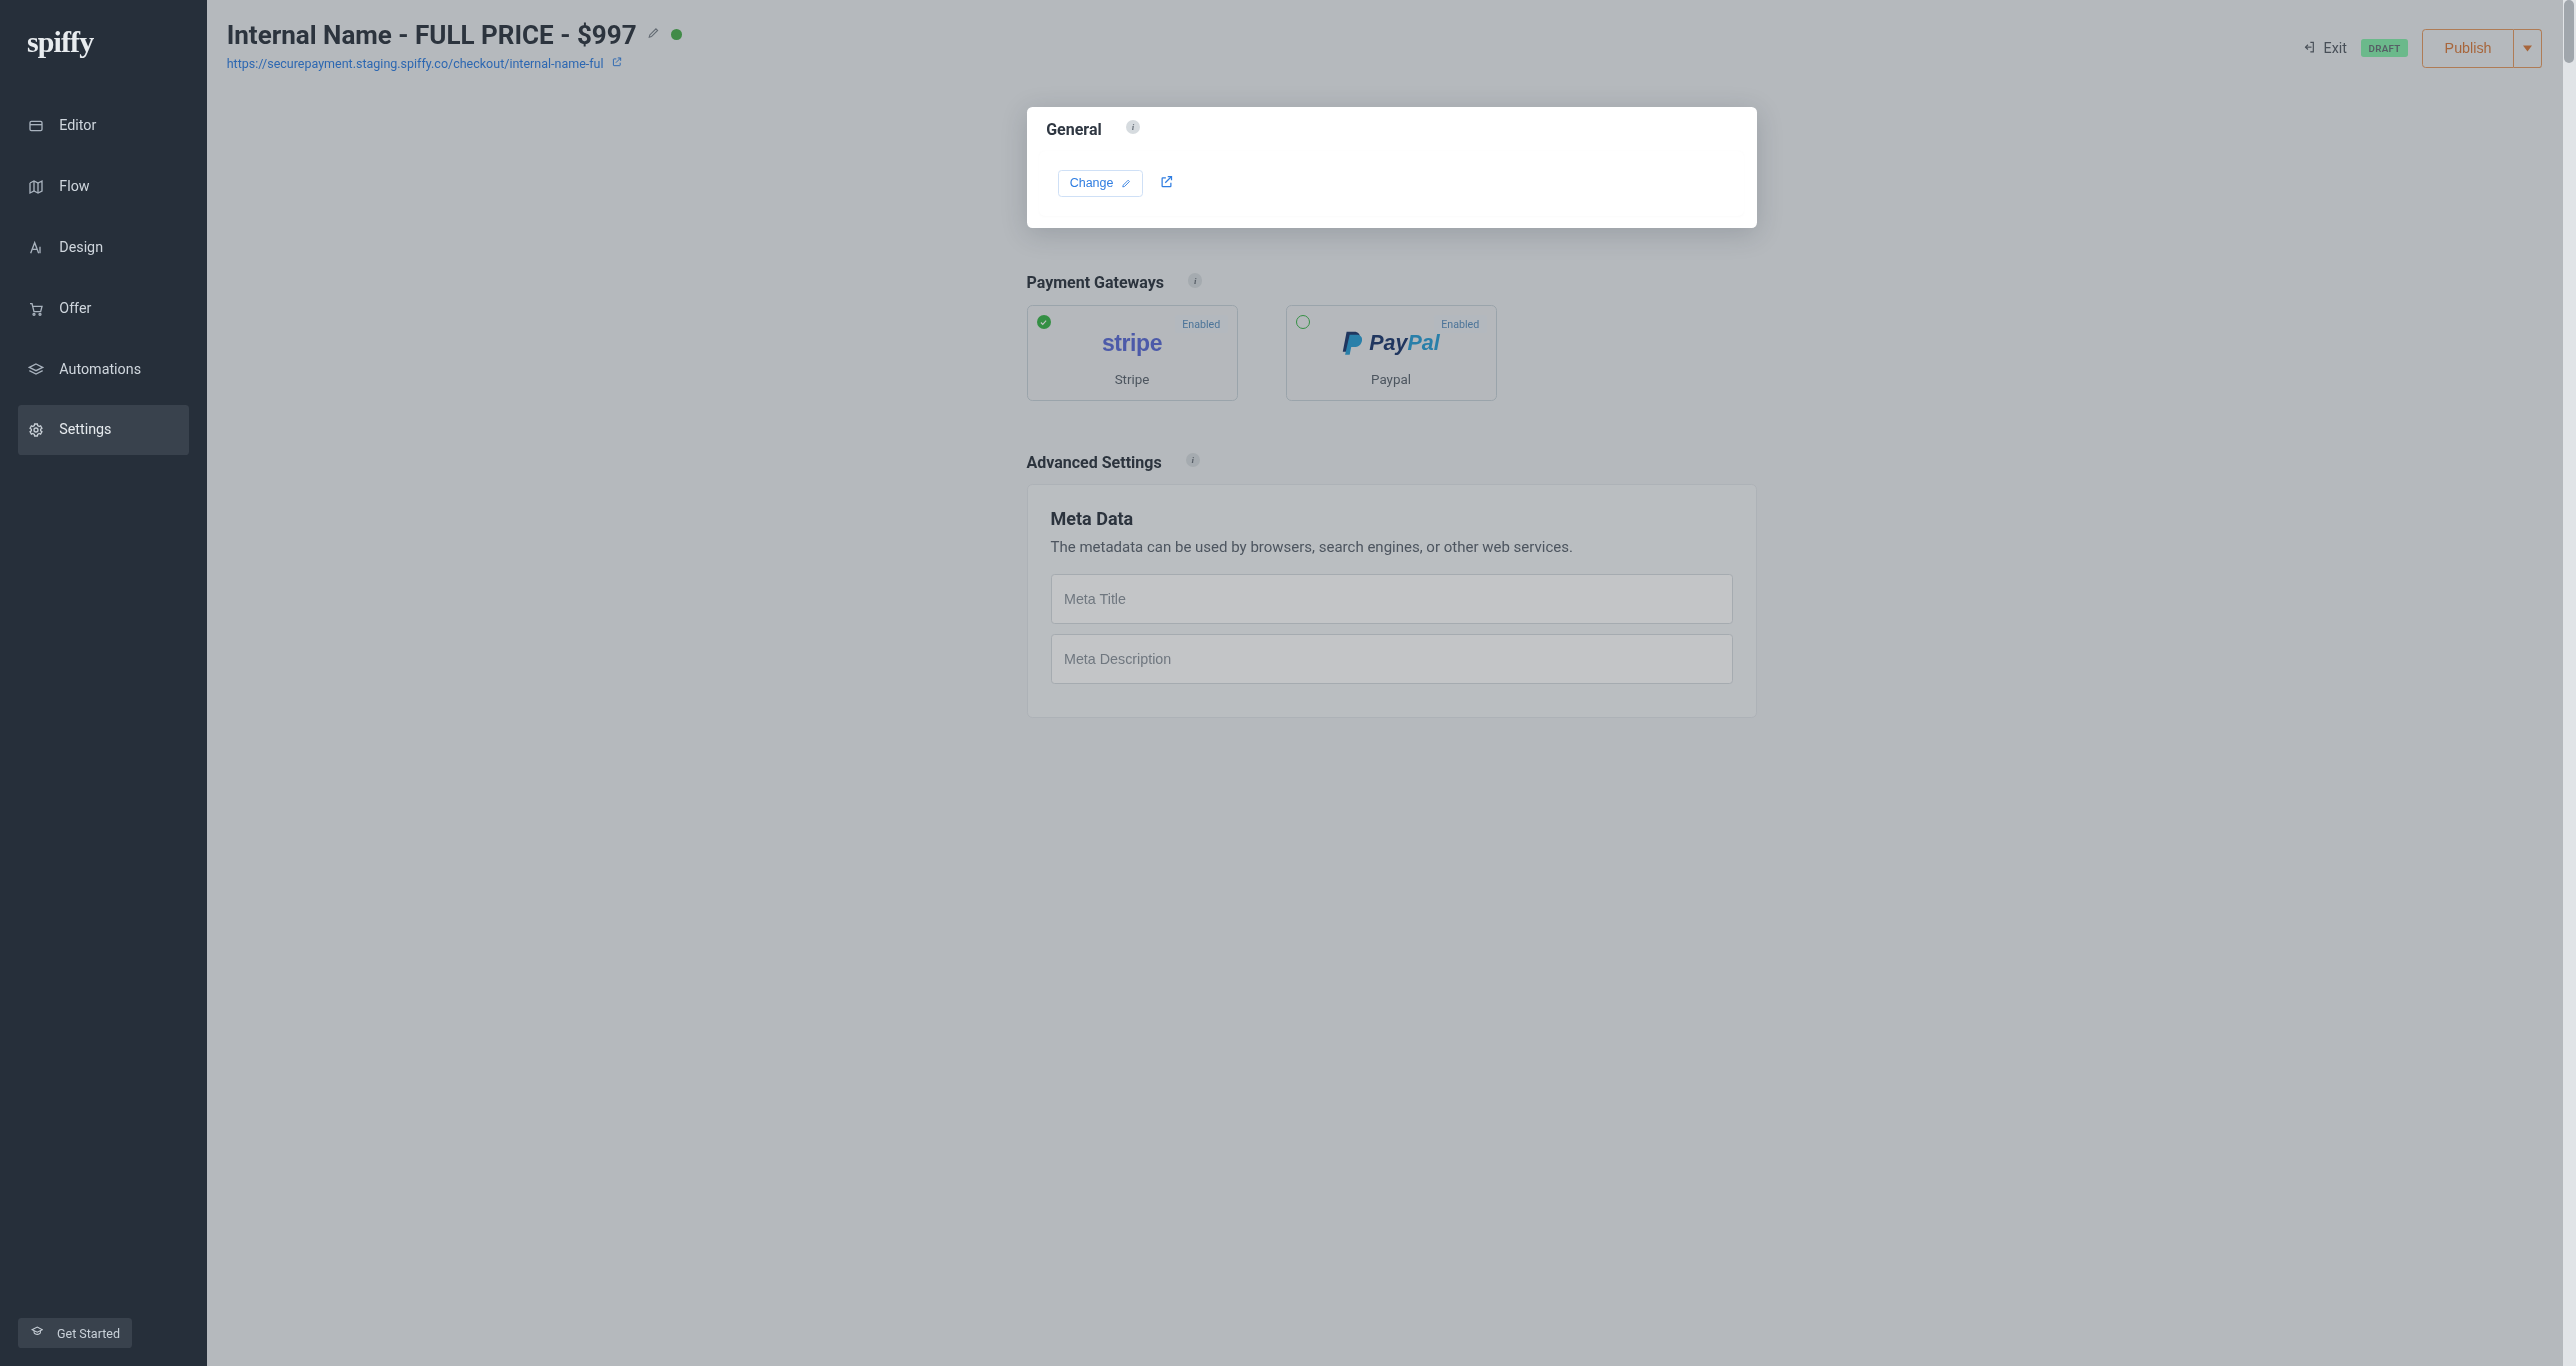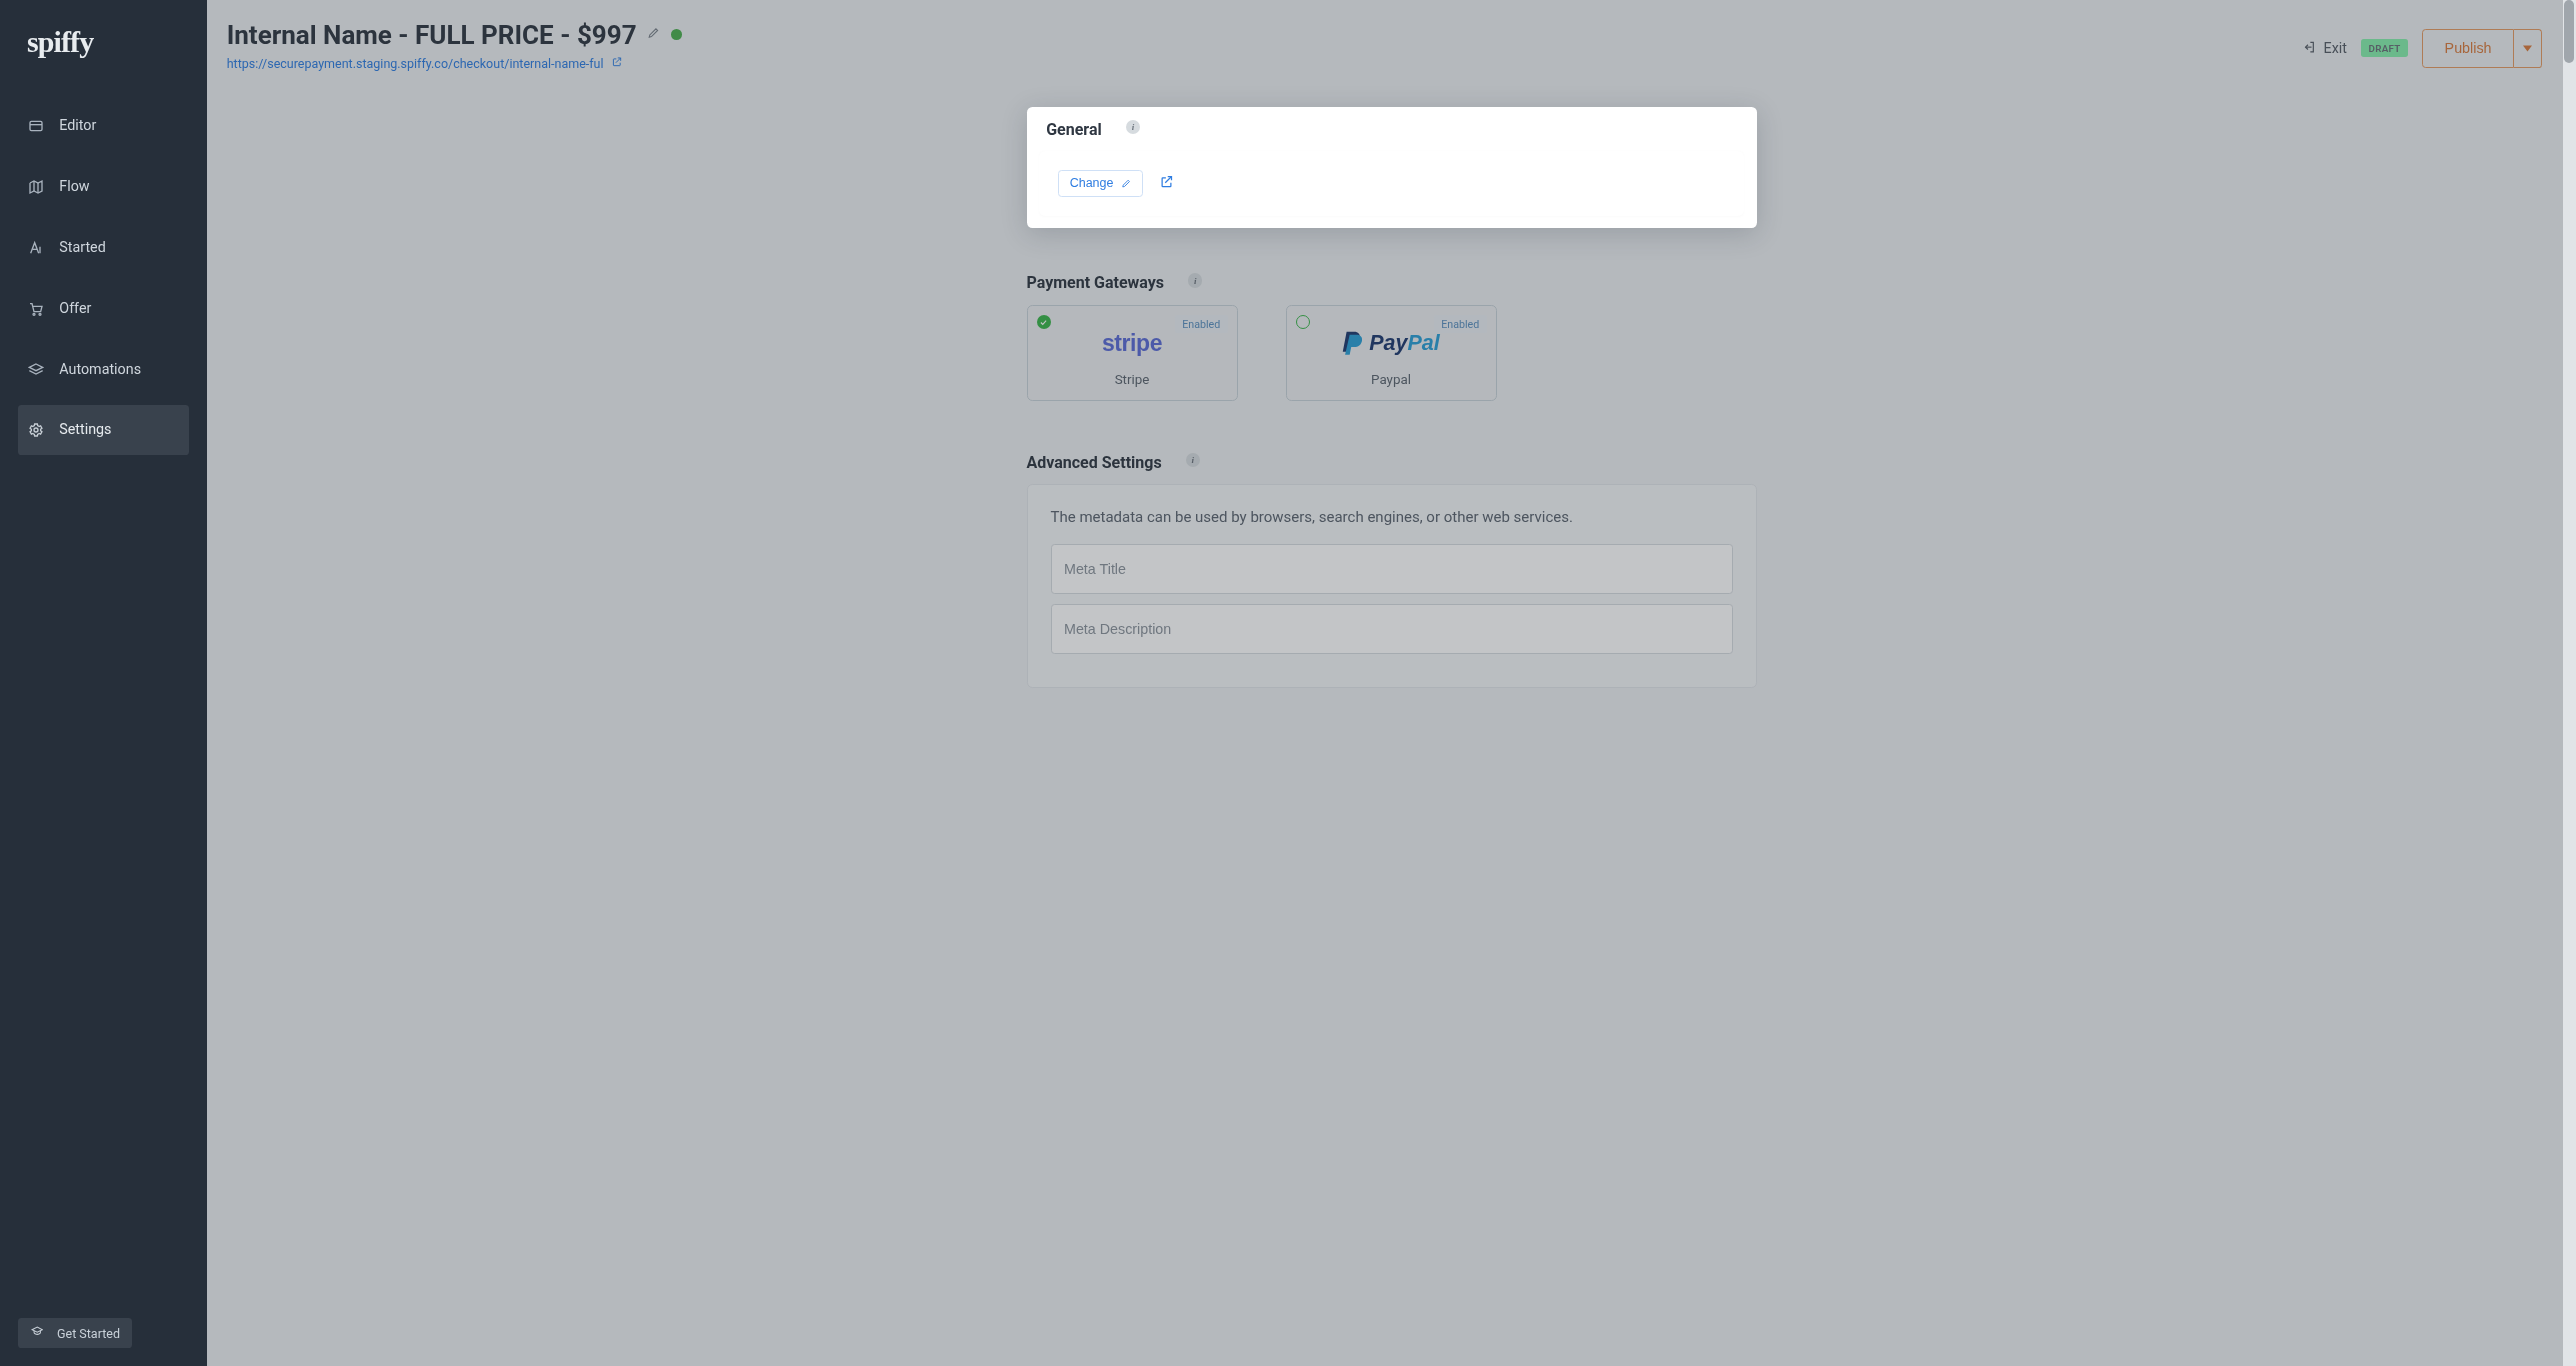--- a/index.html
+++ b/index.html
@@ -170,21 +170,21 @@
       <span>Flow</span>
     </div>
     <div class="nav-item">
       <span class="icon">
         <svg class="ic" viewBox="0 0 24 24">
             <polyline points="4 20 10 4 16 20"></polyline>
             <line x1="6.5" y1="14" x2="13.5" y2="14"></line>
             <line x1="18" y1="10" x2="18" y2="20"></line>
           </svg>
       </span>
-      <span>Started</span>
+      <span>Design</span>
     </div>
     <div class="nav-item">
       <span class="icon">
         <svg class="ic" viewBox="0 0 24 24">
             <circle cx="9" cy="20" r="1.5"></circle>
             <circle cx="18" cy="20" r="1.5"></circle>
             <path d="M3 4h3l3 12h10l2-8H7"></path>
           </svg>
       </span>
       <span>Offer</span>
@@ -328,20 +328,21 @@
           </div>
           <div class="gw-name">Paypal</div>
         </div>
       </div>
 
       <div class="section-head">
         <span>Advanced Settings</span>
         <span class="info-badge">i</span>
       </div>
       <div class="adv-card">
+        <div class="adv-title">Meta Data</div>
         <div class="adv-desc">The metadata can be used by browsers, search engines, or other web services.</div>
         <input class="meta-input" placeholder="Meta Title" style="">
         <input class="meta-input" placeholder="Meta Description" style="">
       </div>
 
     </div>
   </div>
 
   <div class="dim-overlay"></div>
 

